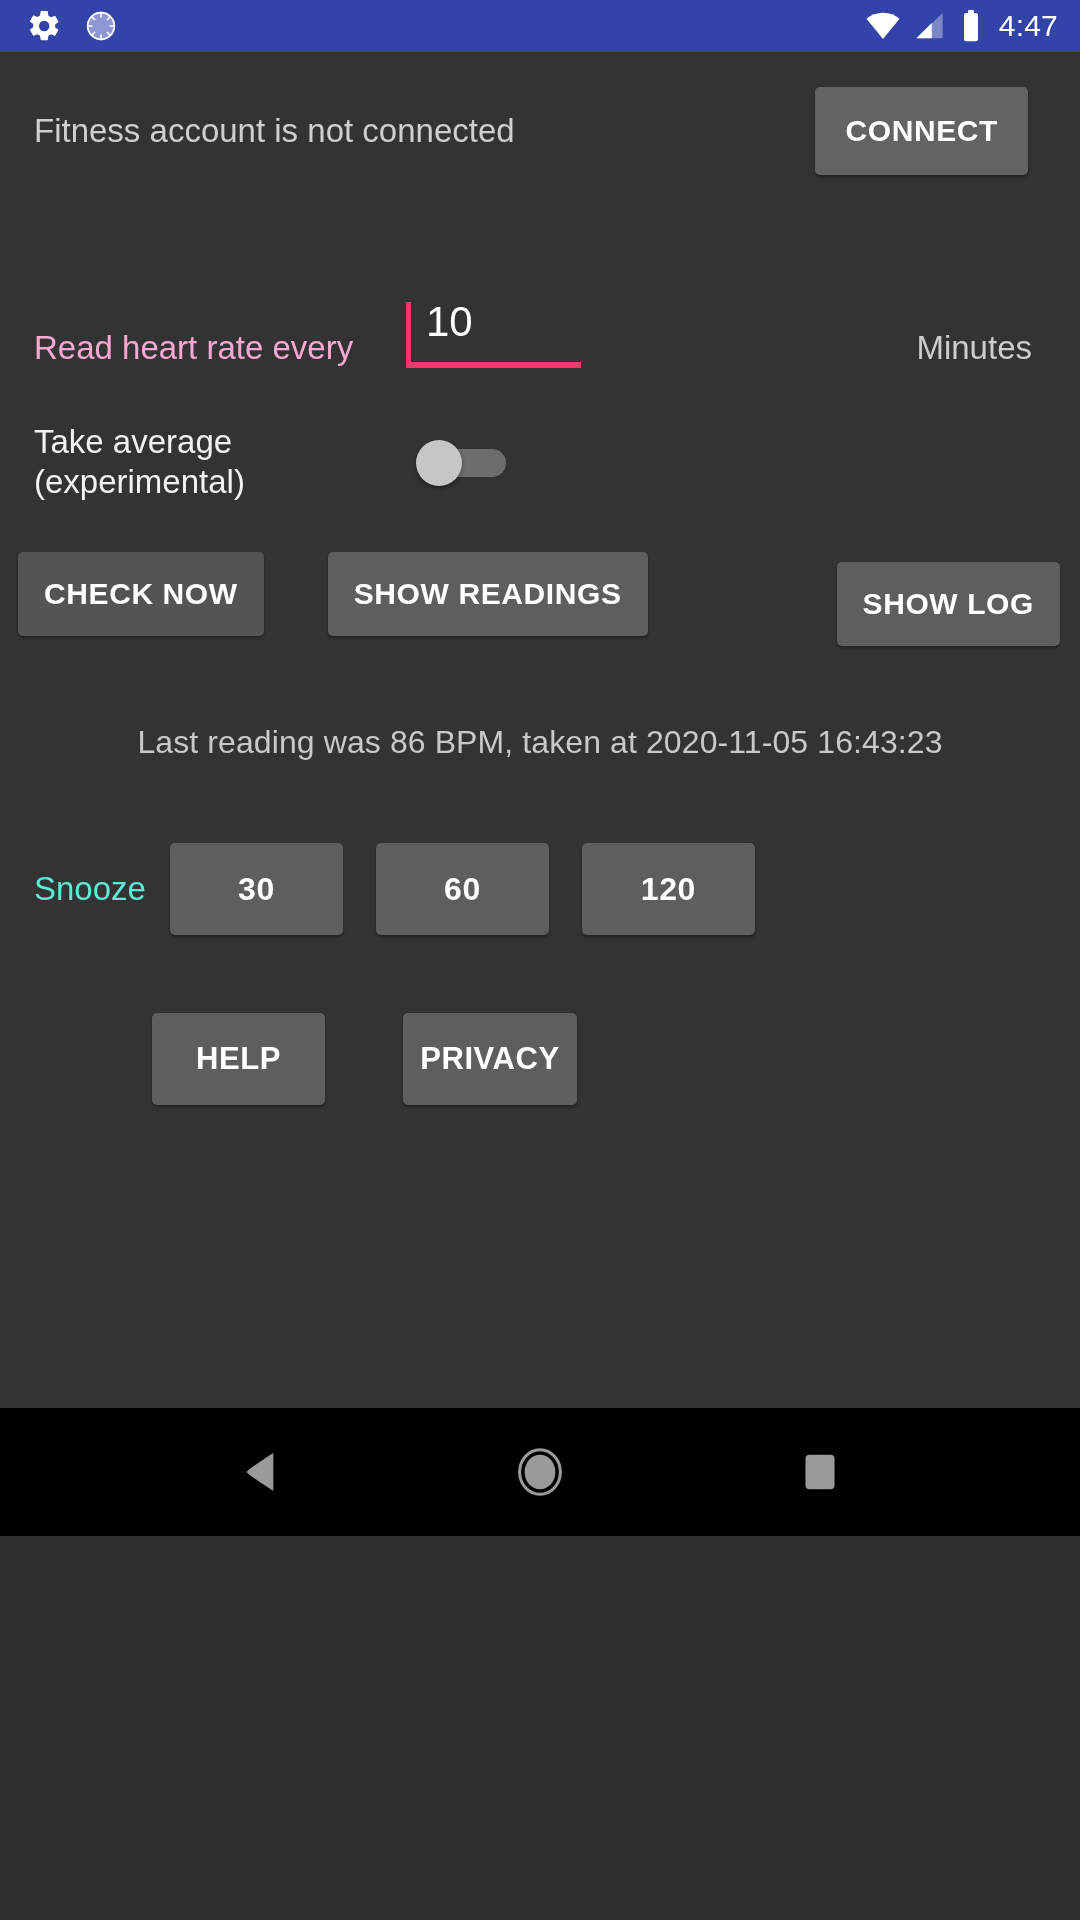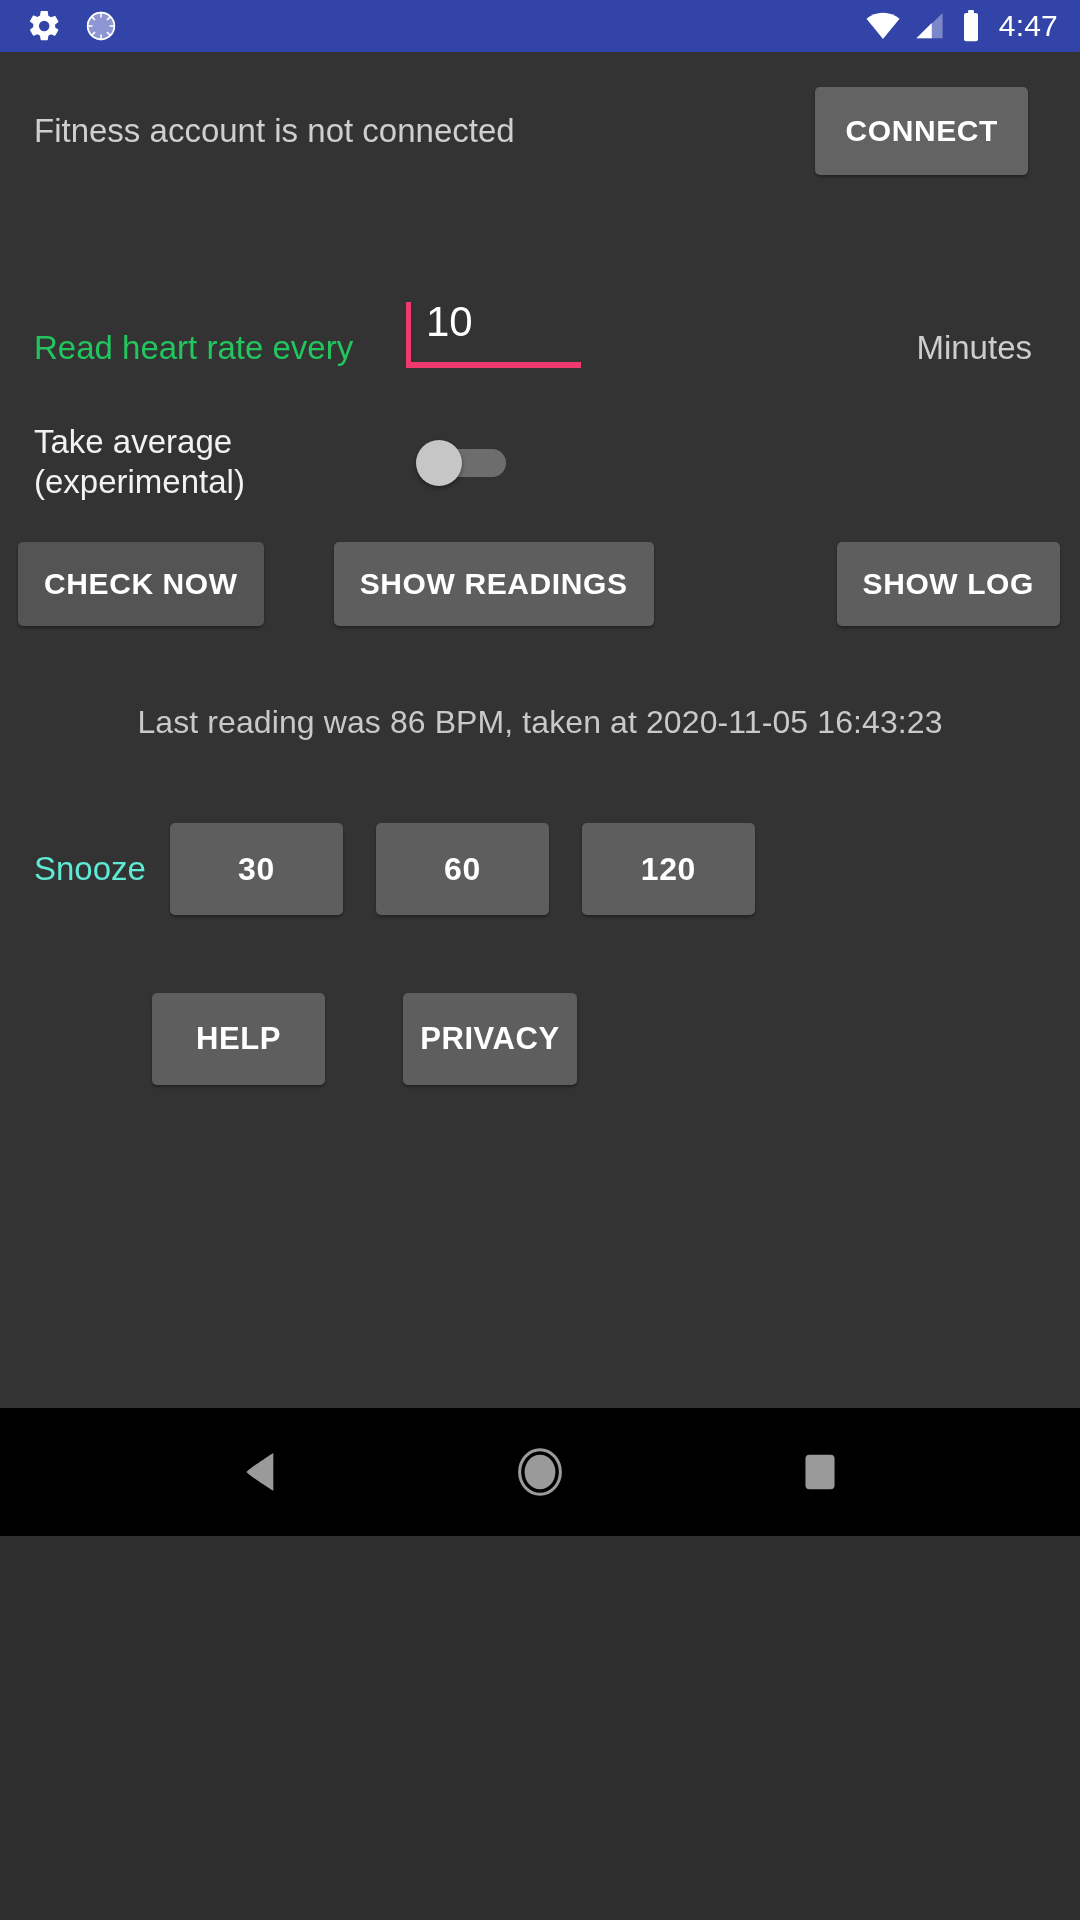--- a/index.html
+++ b/index.html
@@ -97,21 +97,21 @@
   
   .interval-row {
     display: flex;
     align-items: flex-end;
     margin-top: 98px;
     padding-left: 16px;
     height: 66px;
   }
   .interval-label {
     font-size: 33px;
-    color: #22c55e;
+    color: #f9a8d4;
     width: 372px;
     flex: 0 0 372px;
     line-height: 1;
     padding-bottom: 2px;
   }
   .interval-field {
     position: relative;
     width: 175px;
     flex: 0 0 175px;
     height: 64px;
@@ -190,30 +190,30 @@
     border-radius: 50%;
     background: #c6c6c6;
     box-shadow: 0 2px 4px rgba(0,0,0,0.4);
   }
 
   
   .action-row {
     display: flex;
     align-items: center;
     margin-top: 40px;
-    gap: 10px;
+    gap: 4px;
   }
   .btn-action {
     height: 84px;
     padding: 0 26px;
     font-size: 30px;
   }
   .btn-check-now { background: #545454; margin-left: 0; }
   .btn-show-readings { margin-left: 60px; }
-  .btn-show-log { margin-left: auto; margin-right: 2px; }
+  .btn-show-log { margin-left: auto; margin-right: 2px; margin-top: 20px; }
 
   
   .last-reading {
     margin-top: 78px;
     text-align: center;
     font-size: 32px;
     color: #c9c9c9;
     letter-spacing: 0.1px;
   }
 

